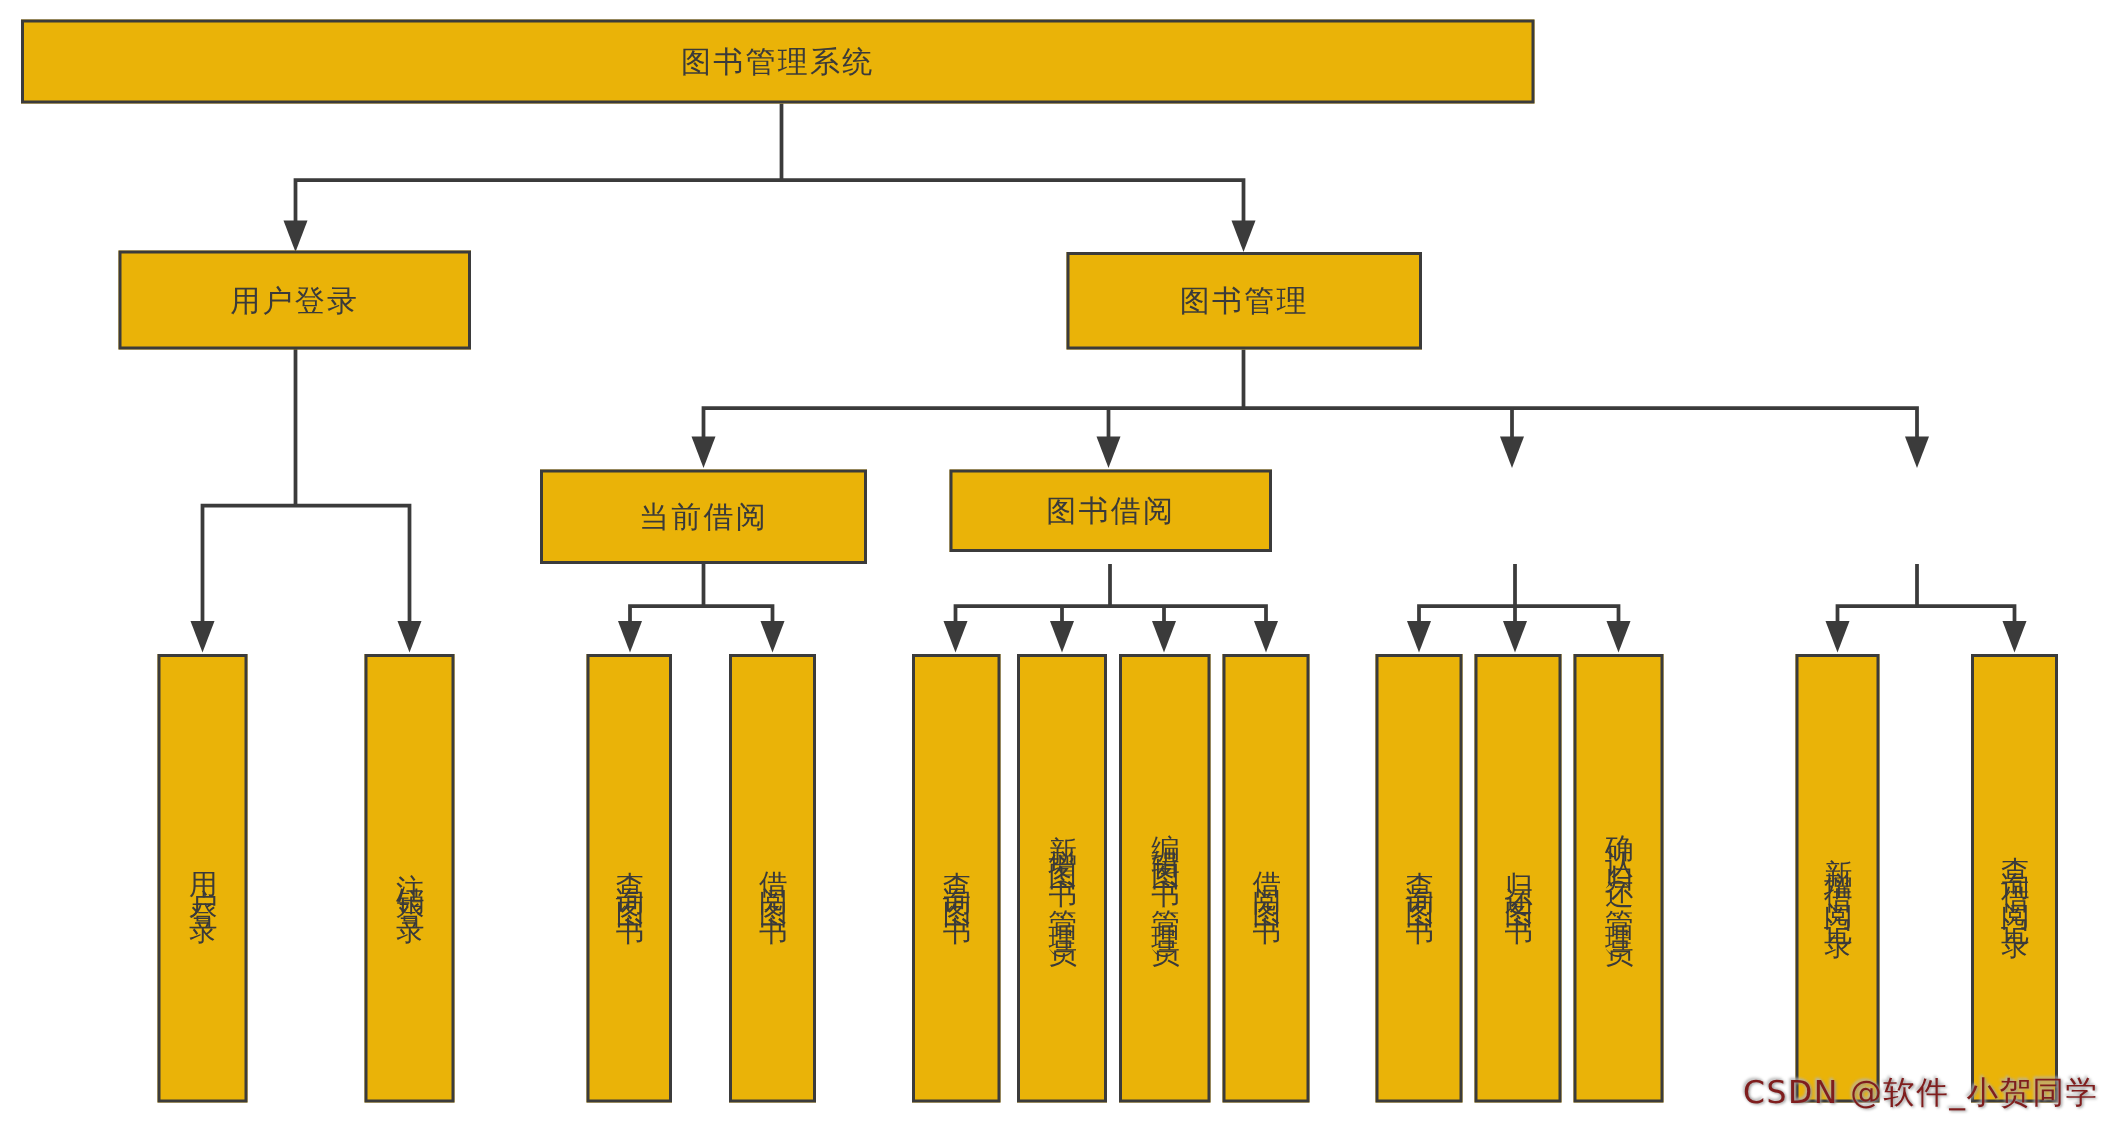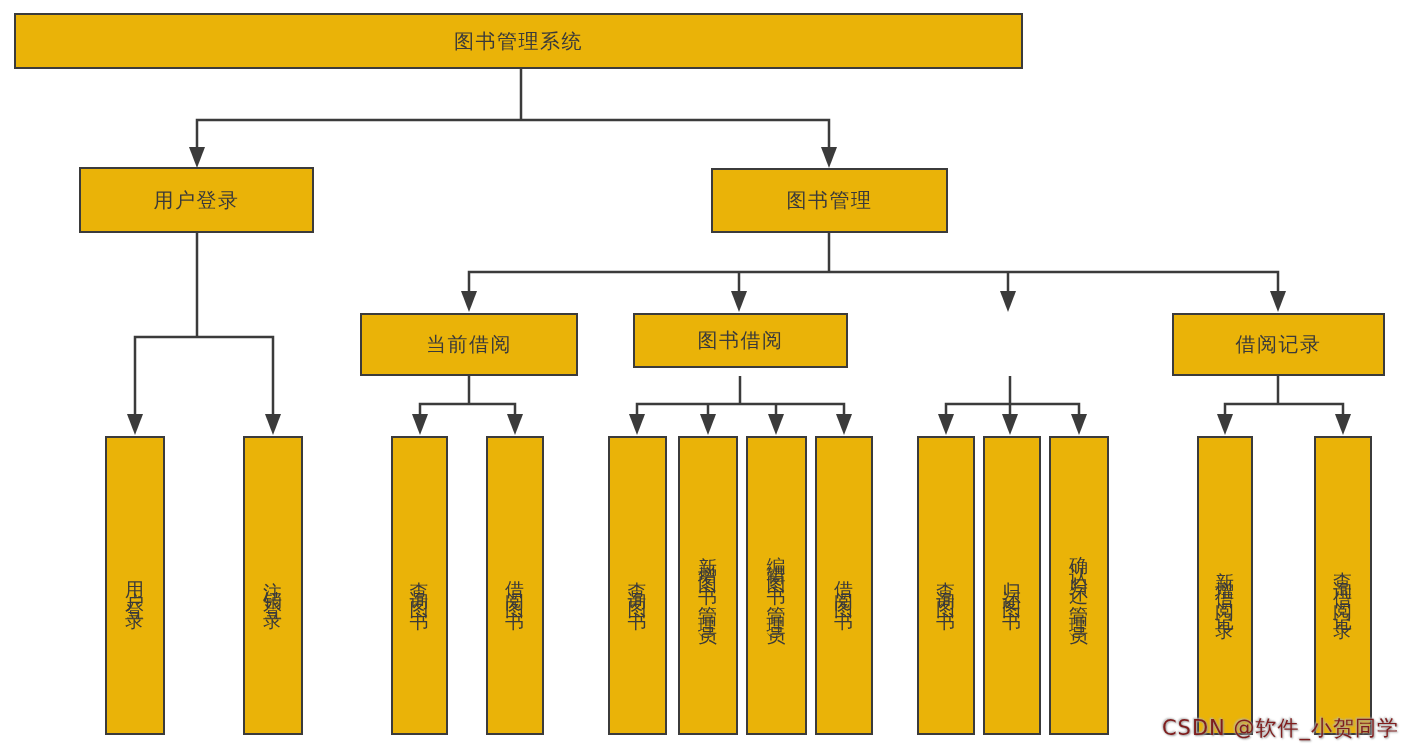--- a/index.html
+++ b/index.html
@@ -151,23 +151,20 @@
   <div class="node h-node mgmt-box">
     <span>图书管理</span>
   </div>
 
   <div class="node h-node g0-box">
     <span>当前借阅</span>
   </div>
   <div class="node h-node g1-box">
     <span>图书借阅</span>
   </div>
-  <div class="node h-node g3-box">
-    <span>借阅记录</span>
-  </div>
 
   <div class="node leaf lf-0">
     <span class="v-text">用户登录</span>
   </div>
   <div class="node leaf lf-1">
     <span class="v-text">注销登录</span>
   </div>
 
   <div class="node leaf lf-2">
     <span class="v-text">查询图书</span>

